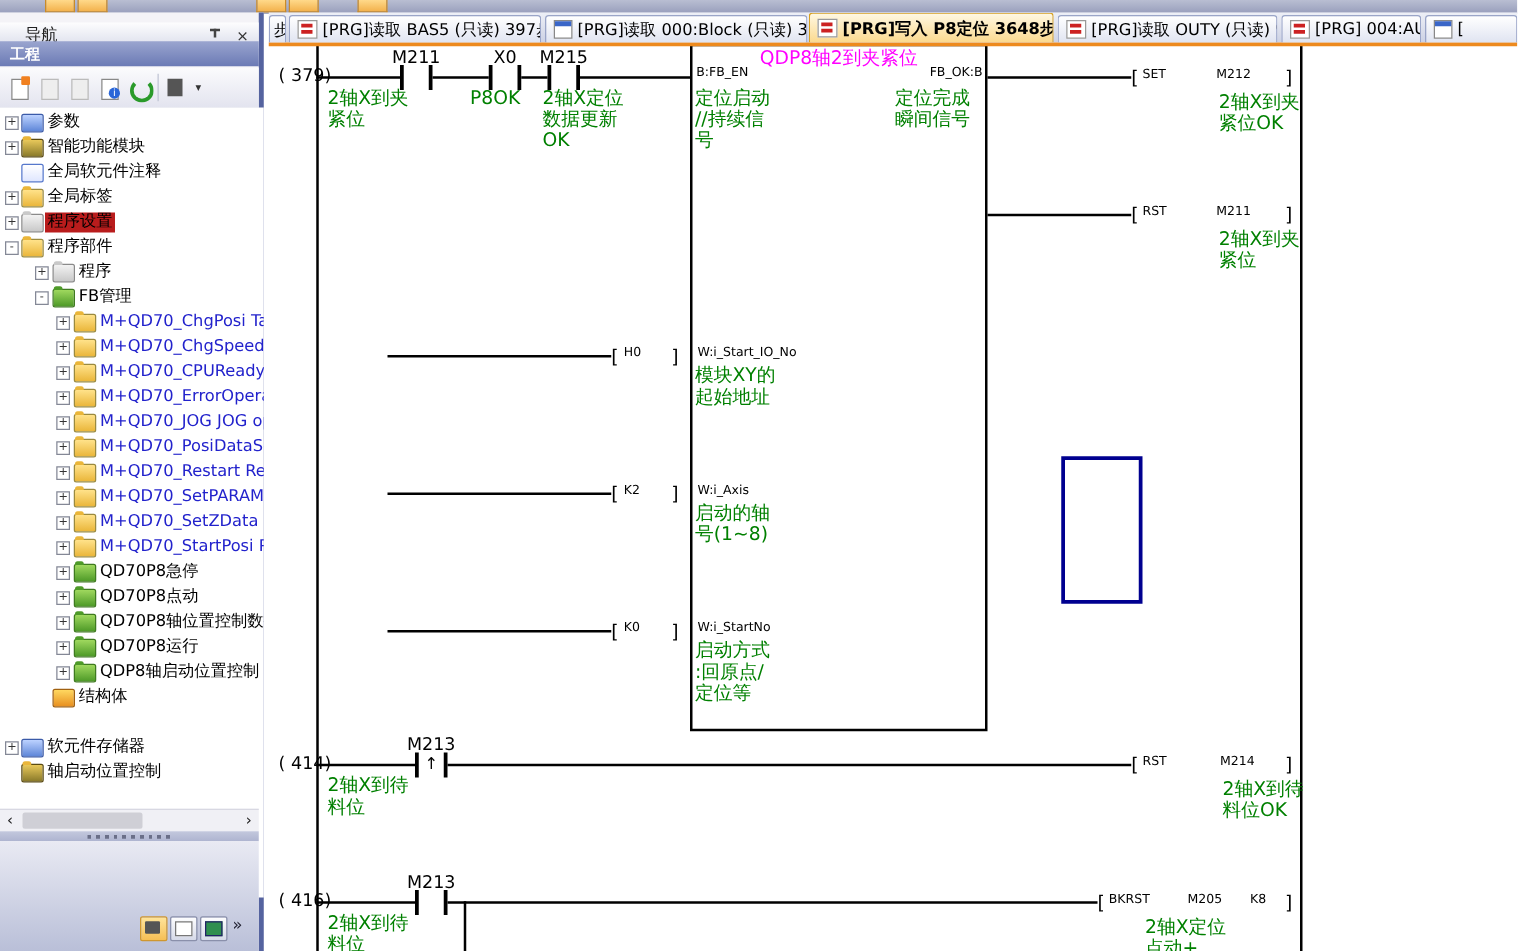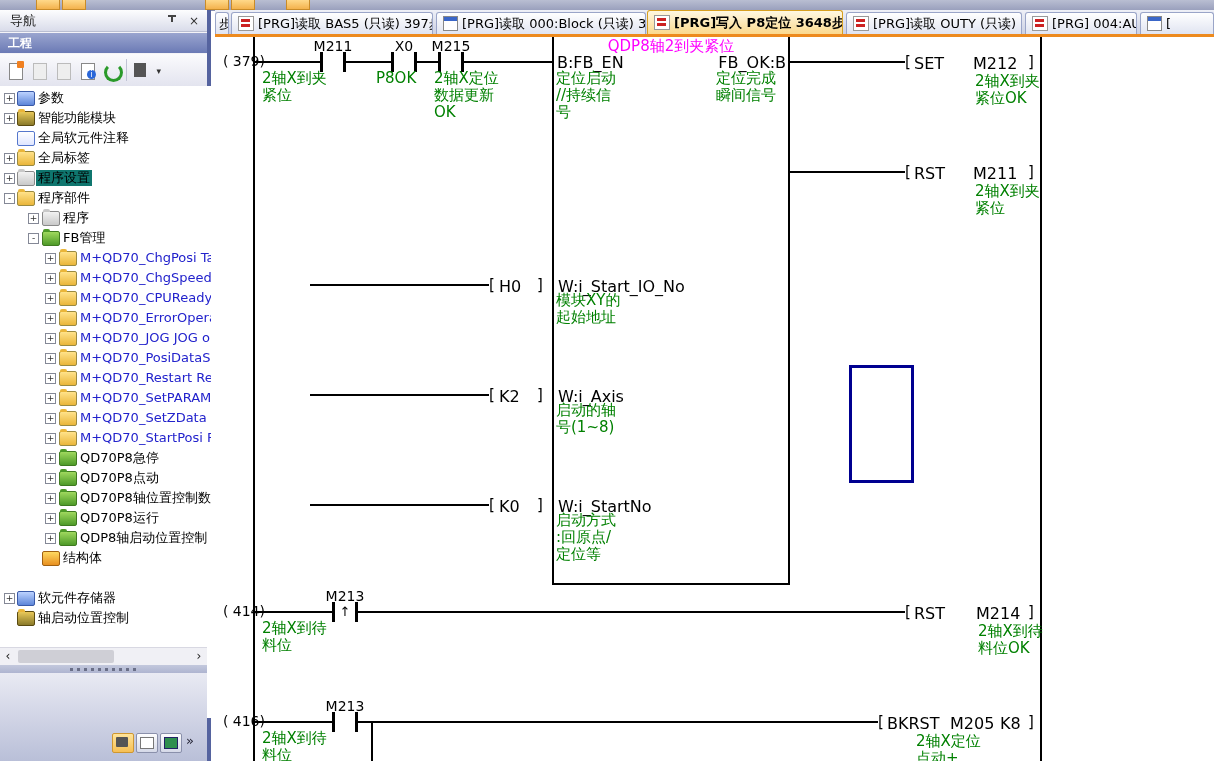--- a/index.html
+++ b/index.html
@@ -6,23 +6,23 @@
   #app{position:relative;width:1214px;height:761px;overflow:hidden;background:#fff;
        font-family:"DejaVu Sans","Liberation Sans",sans-serif}
   
   .topstrip{position:absolute;left:0;top:0;width:1214px;height:10px;
     background:linear-gradient(#b9bed2,#9aa0bd);border-bottom:1px solid #8890b0}
   .tsbtn{position:absolute;top:0;height:9px;background:linear-gradient(#ffd98a,#f3b24d);
     border:1px solid #c98b28;border-top:none}
   
   .sidebar{position:absolute;left:0;top:10px;width:211px;height:751px;background:#f4f3f7;
     border-right:4px solid #55639f;box-sizing:border-box}
-  .sb-title{position:absolute;left:0;top:0;width:100%;height:22px;
+  .sb-title{position:absolute;left:0;top:8px;width:100%;height:22px;
     background:linear-gradient(#fdfdfe,#d9dcea);border-bottom:1px solid #b9bed2;
-    font-size:13px;color:#222;line-height:22px;padding-left:10px;box-sizing:border-box}
+    font-size:13px;color:#222;line-height:22px;padding-left:20px;box-sizing:border-box}
   .sb-title .btns{position:absolute;right:4px;top:3px;display:flex;gap:4px}
   .sb-mini{width:16px;height:15px;text-align:center;line-height:14px;font-size:12px;color:#333;
     border:1px solid transparent}
   .pinshape{display:inline-block;width:8px;height:10px;position:relative}
   .pinshape:before{content:"";position:absolute;left:3px;top:0;width:2px;height:7px;background:#444}
   .pinshape:after{content:"";position:absolute;left:0;top:0;width:8px;height:2px;background:#444}
   .sb-head{position:absolute;left:0;top:23px;width:100%;height:20px;
     background:linear-gradient(#9aa5cf,#6b7ab5);color:#fff;font-size:12px;font-weight:bold;
     line-height:20px;padding-left:8px;box-sizing:border-box}
   .sb-tools{position:absolute;left:0;top:44px;width:100%;height:32px;
@@ -53,21 +53,21 @@
   .k-doc:before{display:none}
   .k-blue{background:linear-gradient(#bcd2ff,#5e86d8);border-color:#3a5aa8}
   .k-blue:before{display:none}
   .k-gray{background:linear-gradient(#f2f2f2,#c9c9c9);border-color:#8a8a8a}
   .k-gray:before{background:#c9c9c9}
   .k-struct{background:linear-gradient(#ffd860,#e89020);border-color:#a06010}
   .k-struct:before{display:none}
   .k-dark{background:linear-gradient(#e8c85a,#8a7a2a);border-color:#5a4a10}
   .tlabel{position:absolute;top:2px;line-height:16px;padding:0 2px}
   .tlabel.link{color:#2222cc}
-  .tlabel.sel{background:#0f766e}
+  .tlabel.sel{background:#b91c1c}
   .lvl0 .exp{left:4px}  .lvl0 .tico{left:17px}  .lvl0 .tlabel{left:36px}
   .lvl1 .exp{left:28px} .lvl1 .tico{left:42px} .lvl1 .tlabel{left:61px}
   .lvl2 .exp{left:45px} .lvl2 .tico{left:59px} .lvl2 .tlabel{left:78px}
   
   .sb-hscroll{position:absolute;left:0;top:637px;width:207px;height:17px;background:#f0f0f5;
     border-top:1px solid #d8d8e2}
   .sb-arrow{position:absolute;top:0;width:16px;height:17px;font-size:12px;color:#222;
     text-align:center;line-height:16px}
   .sb-thumb{position:absolute;left:18px;top:2px;width:96px;height:13px;background:#cfcfd6;border-radius:2px}
   .sb-split{position:absolute;left:0;top:655px;width:207px;height:8px;
@@ -94,21 +94,21 @@
     border-color:#d8a020;font-weight:bold}
   .tico-prg{display:inline-block;width:14px;height:13px;background:#fff;border:1px solid #999;
     position:relative;flex:0 0 auto}
   .tico-prg:before{content:"";position:absolute;left:2px;top:2px;width:9px;height:3px;background:#cc2222}
   .tico-prg:after{content:"";position:absolute;left:2px;top:7px;width:9px;height:3px;background:#cc2222}
   .tico-doc{display:inline-block;width:13px;height:13px;background:#fff;border:1px solid #888;
     position:relative;flex:0 0 auto}
   .tico-doc:before{content:"";position:absolute;left:0;top:0;width:13px;height:4px;background:#3a66c8}
   
   .ln{position:absolute;background:#000}
-  .t{position:absolute;font-size:16px;color:#000;white-space:nowrap}
+  .t{position:absolute;font-size:10px;color:#000;white-space:nowrap}
   .lbl{position:absolute;width:84px;text-align:center;font-size:14px;color:#000;white-space:nowrap}
   .cmt{position:absolute;font-size:15px;line-height:17px;color:#008000;white-space:pre-line}
   .ct{position:absolute;width:20px;height:20px;border-left:3px solid #000;border-right:3px solid #000;
     background:#fff;box-sizing:content-box;text-align:center;font-size:13px;line-height:20px;color:#000}
   .step{position:absolute;width:44px;text-align:right;font-size:14px;color:#000;white-space:nowrap}
   .fbbox{position:absolute;left:552px;top:35px;width:238px;height:550px;border:2px solid #000;
     box-sizing:border-box;background:#fff}
   .fbtitle{position:absolute;left:552px;top:37px;width:238px;text-align:center;font-size:15px;
     color:#ff00ff;white-space:nowrap}
   .selrect{position:absolute;left:849px;top:365px;width:59px;height:112px;border:3px solid #000090}

